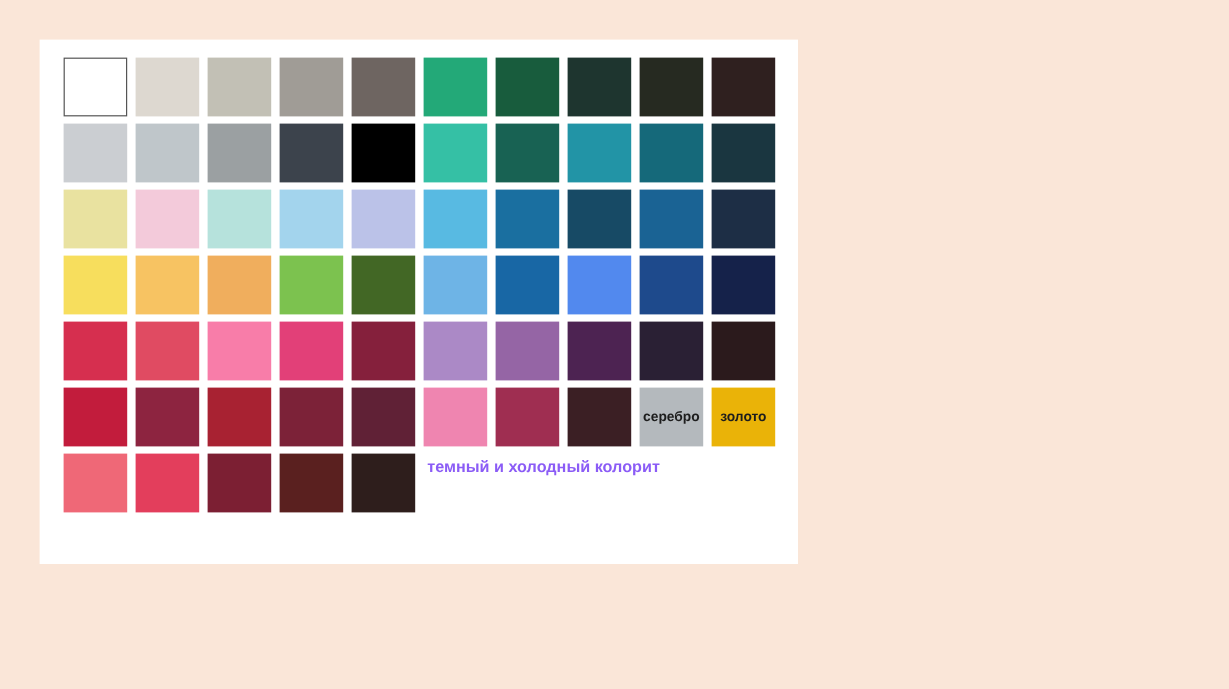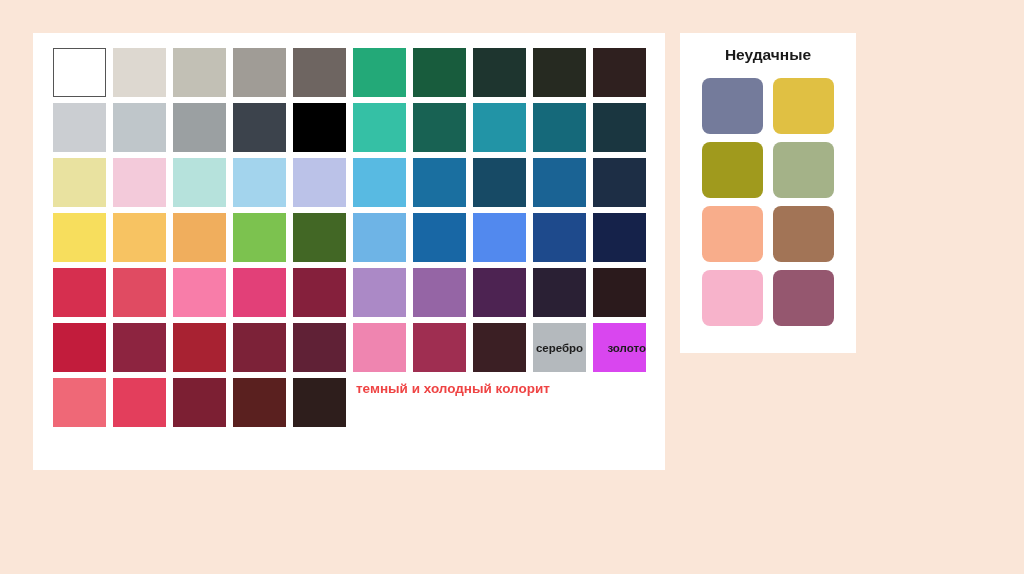--- a/index.html
+++ b/index.html
@@ -80,21 +80,21 @@
   #caption-title {
     font-size: 13.5px;
     font-weight: bold;
     color: #1a1a1a;
     line-height: 19px;
     font-family: "Liberation Sans", sans-serif;
   }
   #caption-sub {
     font-size: 13.5px;
     font-weight: bold;
-    color: #ef4444;
+    color: #8b5cf6;
     line-height: 19px;
     font-family: "Liberation Sans", sans-serif;
   }
 
   
   #unsuitable-card {
     position: absolute;
     left: 680px;
     top: 33px;
     width: 176px;
@@ -308,21 +308,21 @@
         </div>
         <div class="swatch-wrap" style="grid-area: 6 / 8;">
           <div class="swatch" style="background: rgb(59, 31, 36);"></div>
         </div>
         <div class="swatch-wrap" style="grid-area: 6 / 9;">
           <div class="swatch" style="background: rgb(180, 185, 189);">
             <span class="swatch-label" style="color: rgb(29, 29, 29);">серебро</span>
           </div>
         </div>
         <div class="swatch-wrap" style="grid-area: 6 / 10;">
-          <div class="swatch" style="background: #d946ef; justify-content: flex-end;">
+          <div class="swatch" style="background: #eab308;">
             <span class="swatch-label" style="color: rgb(29, 29, 29);">золото</span>
           </div>
         </div>
         <div class="swatch-wrap" style="grid-area: 7 / 1;">
           <div class="swatch" style="background: rgb(239, 104, 119);"></div>
         </div>
         <div class="swatch-wrap" style="grid-area: 7 / 2;">
           <div class="swatch" style="background: rgb(227, 62, 92);"></div>
         </div>
         <div class="swatch-wrap" style="grid-area: 7 / 3;">
@@ -333,43 +333,14 @@
         </div>
         <div class="swatch-wrap" style="grid-area: 7 / 5;">
           <div class="swatch" style="background: rgb(46, 30, 28);"></div>
         </div>
         <div id="caption-block">
           <div id="caption-sub">темный и холодный колорит</div>
         </div>
       </div>
   </div>
 
-  <div id="unsuitable-card">
-    <div id="unsuitable-title">Неудачные</div>
-    <div id="unsuitable-grid">
-        <div class="round-wrap">
-          <div class="round-swatch" style="background: rgb(116, 123, 155);"></div>
-        </div>
-        <div class="round-wrap">
-          <div class="round-swatch" style="background: rgb(224, 192, 67);"></div>
-        </div>
-        <div class="round-wrap">
-          <div class="round-swatch" style="background: rgb(160, 154, 29);"></div>
-        </div>
-        <div class="round-wrap">
-          <div class="round-swatch" style="background: rgb(164, 178, 136);"></div>
-        </div>
-        <div class="round-wrap">
-          <div class="round-swatch" style="background: rgb(248, 173, 139);"></div>
-        </div>
-        <div class="round-wrap">
-          <div class="round-swatch" style="background: rgb(162, 116, 86);"></div>
-        </div>
-        <div class="round-wrap">
-          <div class="round-swatch" style="background: rgb(247, 179, 203);"></div>
-        </div>
-        <div class="round-wrap">
-          <div class="round-swatch" style="background: rgb(149, 87, 111);"></div>
-        </div>
-      </div>
-  </div>
 
 </div>
 
 </body></html>

